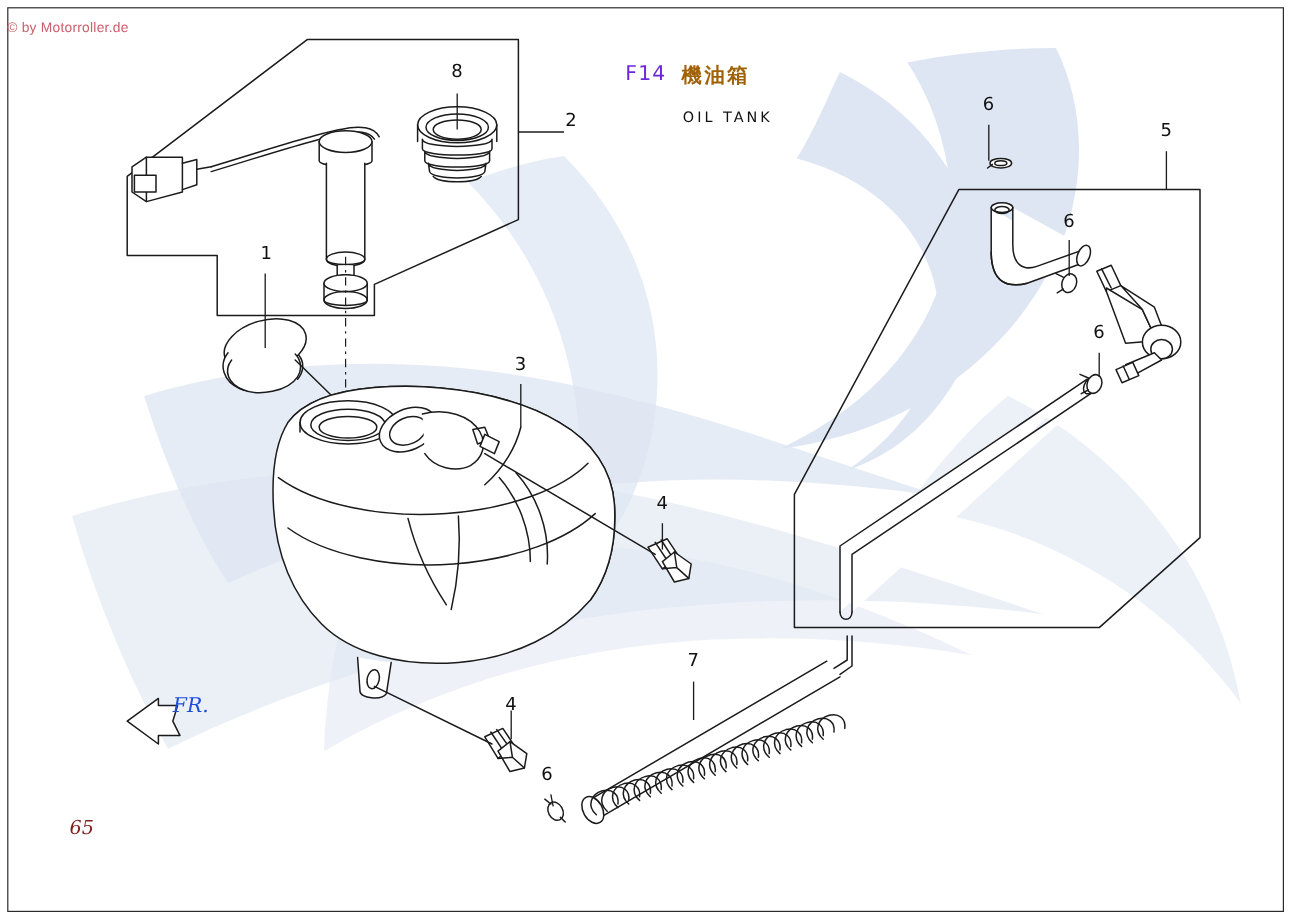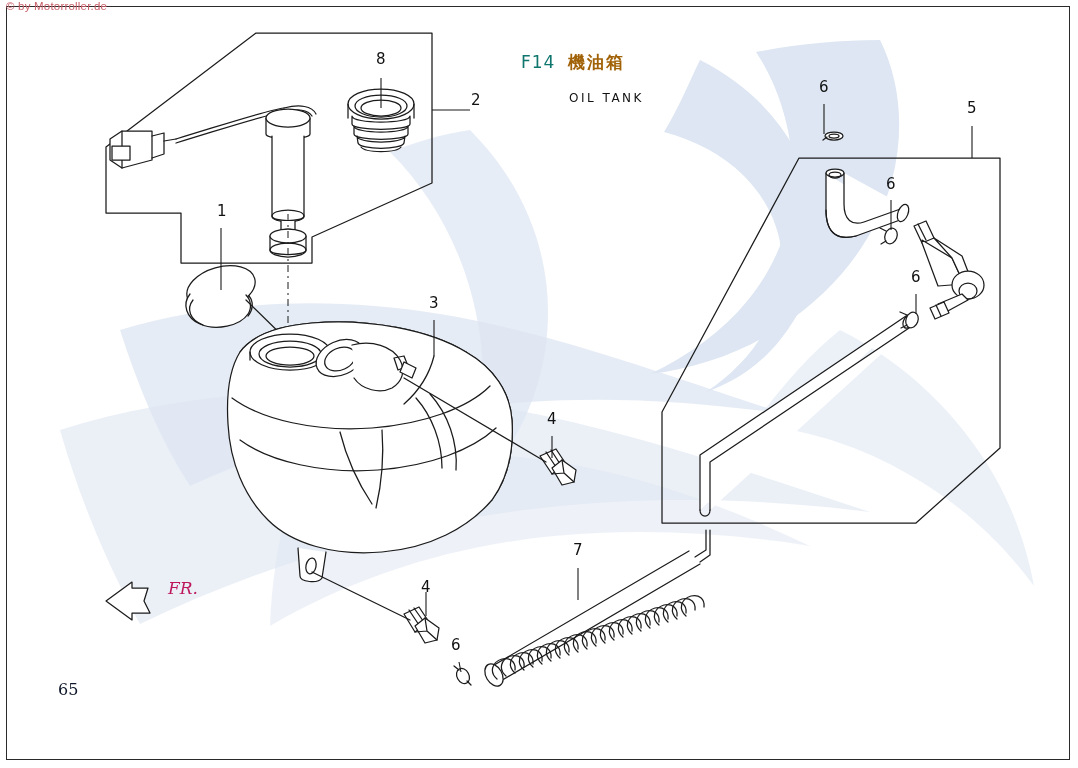--- a/index.html
+++ b/index.html
@@ -22,21 +22,21 @@
     top: 6px;
     width: 1064px;
     height: 754px;
     border: 1px solid #2b2b2b;
     box-sizing: border-box;
     pointer-events: none;
   }
   #copyright {
     position: absolute;
     left: 6px;
-    top: 0;
+    top: 18px;
     font-size: 11.5px;
     color: #c9606a;
     letter-spacing: 0.2px;
     white-space: nowrap;
     z-index: 40;
     text-align: center;
   }
   .wm-layer {
     position: absolute;
     left: 0; top: 0;
@@ -82,21 +82,21 @@
     color: #111111;
     z-index: 30;
     white-space: nowrap;
   }
   #title-code {
     position: absolute;
     left: 521px;
     top: 52px;
     font-size: 17px;
     letter-spacing: 1px;
-    color: #0f766e;
+    color: #6d28d9;
     font-family: "DejaVu Sans", sans-serif;
     z-index: 30;
     white-space: nowrap;
   }
   #title-cn {
     position: absolute;
     left: 568px;
     top: 51px;
     font-size: 17px;
     letter-spacing: 2px;
@@ -112,35 +112,36 @@
     top: 91px;
     font-size: 12px;
     letter-spacing: 2.5px;
     color: #111;
     font-family: "DejaVu Sans", sans-serif;
     z-index: 30;
     white-space: nowrap;
   }
   #fr-label {
     position: absolute;
-    left: 168px;
+    left: 144px;
     top: 578px;
     font-size: 17px;
     font-style: italic;
     font-family: "DejaVu Serif", serif;
-    color: #be185d;
+    color: #1d4ed8;
     z-index: 30;
   }
   #page-no {
     position: absolute;
     left: 58px;
     top: 680px;
     font-size: 16px;
+    font-style: italic;
     font-family: "DejaVu Serif", serif;
-    color: #0f172a;
+    color: #7f1d1d;
     z-index: 30;
   }
 </style>
 </head>
 <body>
 
 <div id="page">
 
   <div id="frame"></div>
 

